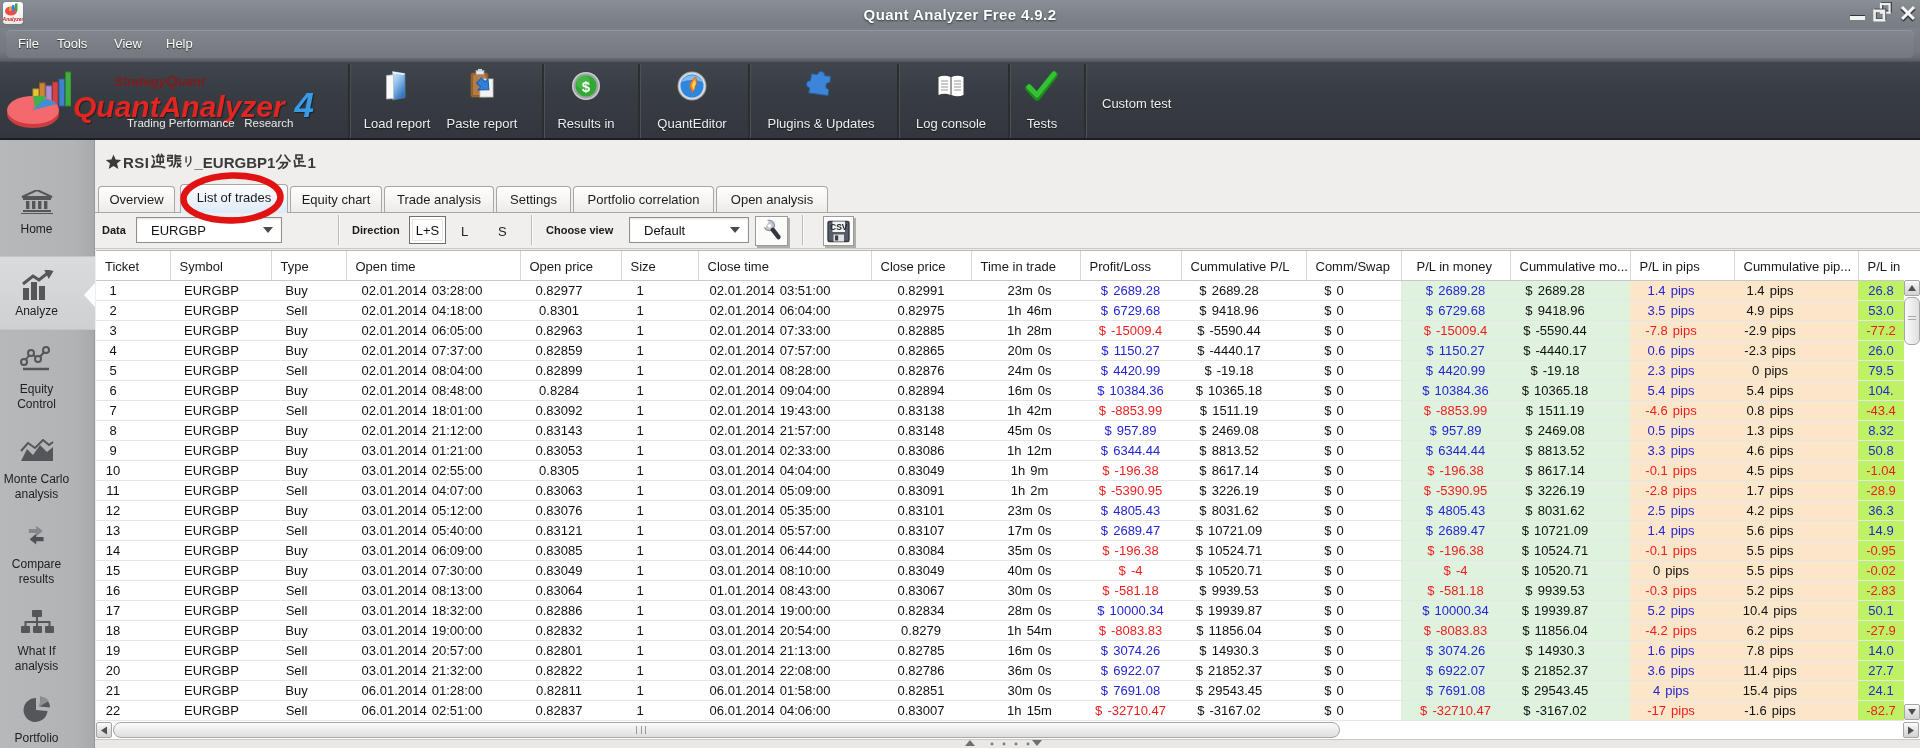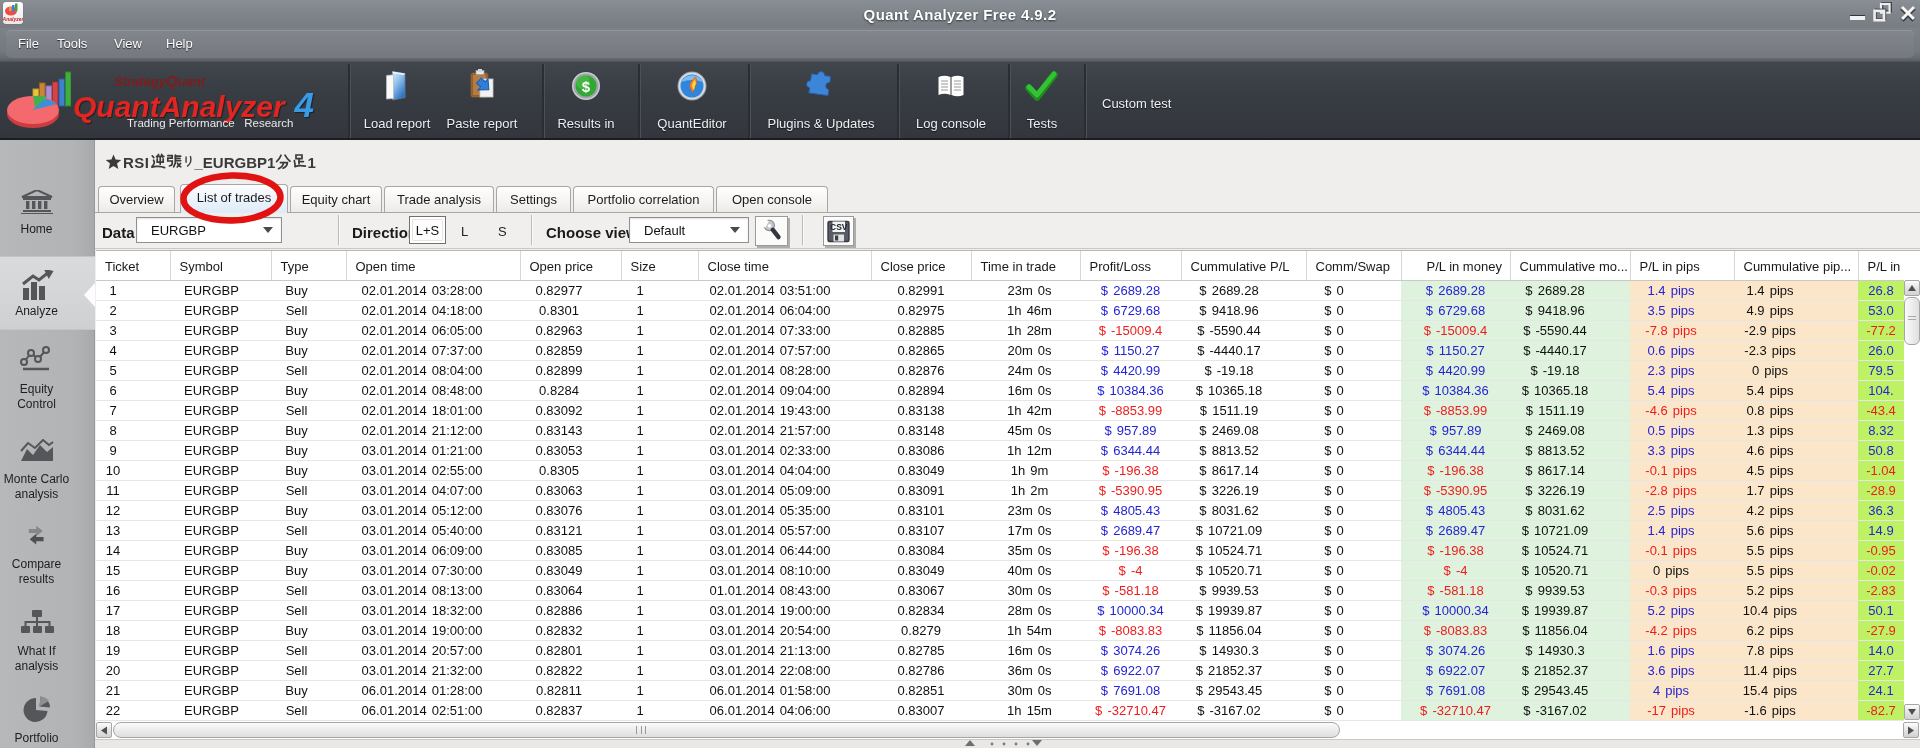--- a/index.html
+++ b/index.html
@@ -28,21 +28,21 @@
 
 #content{left:95px;top:140px;width:1825px;height:608px;background:#efeeec}
 #repname{left:10px;top:13px;height:20px;font-size:15px;font-weight:bold;color:#3a3a3a}
 #repsub{left:255px;top:15px;height:18px;font-size:13px;color:#9b9b98}
 
 .tab{top:46px;height:27px;background:linear-gradient(#fefefe,#f4f3f1 60%,#ebeae7);border:1px solid #a9a7a3;border-bottom:none;border-radius:4px 4px 0 0;font-size:13px;color:#1c1c1c;text-align:center;line-height:26px}
 .tab.active{background:linear-gradient(#fcfdfe,#ecf3fb 55%,#dcebf8);height:29px;top:44px;z-index:3}
 #tabline{left:0;top:72px;width:1825px;height:1px;background:#a9a7a3}
 
 #filterrow{left:0;top:73px;width:1825px;height:36px;background:#f0efed;border-bottom:1px solid #cac8c4}
-.flabel{font-size:15px;font-weight:bold;color:#1a1a1a;top:10px}
+.flabel{font-size:11px;font-weight:bold;color:#1a1a1a;top:10px}
 .combo{top:77px;height:26px;background:#fff;border:1px solid #8f8f8f;box-shadow:inset 0 1px 2px rgba(0,0,0,.12)}
 .combo .val{position:absolute;left:14px;top:5px;font-size:13px;color:#111}
 .combo .arr{position:absolute;right:8px;top:9px;width:0;height:0;border-left:5px solid transparent;border-right:5px solid transparent;border-top:6px solid #4a4a4a}
 .fsep{top:75px;height:30px;width:1px;background:#bdbbb7;box-shadow:1px 0 0 #fbfbfa}
 .sqbtn{top:76px;height:30px;background:#fbfbfa;border:1px solid #9a9a9a;box-shadow:2px 2px 0 rgba(120,120,120,.55),inset 1px 1px 0 #fff}
 
 #tablebox{left:1px;top:110px;width:1824px;height:498px;background:#fff;border-top:1px solid #b9b7b3}
 table.lt{border-collapse:collapse;table-layout:fixed;width:1808px;font-size:13px}
 .lt th{height:29px;font-weight:normal;text-align:left;padding-left:9px;padding-top:3px;vertical-align:middle;color:#191919;border-right:1px solid #d7d7d7;border-bottom:1px solid #c9c9c9;background:#fff;white-space:nowrap;overflow:hidden}
 .lt th:last-child{border-right:none}
@@ -58,21 +58,21 @@
 .lt td.c3{padding-right:22px}
 .lt td.c4{padding-right:23px}
 .lt td.c5{padding-right:39px}
 .lt td.c6{padding-right:29px}
 .lt td.c10{padding-right:29px}
 .lt td.c11{padding-right:39px}
 .lt td.c13{padding-right:30px}
 .lt td.c14{padding-right:22px}
 .lt td.c15{padding-right:52px}
 .lt td.c8{padding-left:8px}
-.lt th:nth-child(13){padding-left:25px}
+.lt th:nth-child(13){padding-left:15px}
 
 .sbtn{background:linear-gradient(#fdfdfd,#e2e2e2 55%,#d2d2d2);border:1px solid #a6a6a6;border-radius:2px}
 #bottomstrip{left:95px;top:739px;width:1825px;height:9px;background:#e9e8e6;border-top:1px solid #c9c8c5}
 </style></head>
 <body>
 
 <div class="abs" id="titlebar"></div>
 <div class="abs" id="appicon">
 <svg width="20" height="22">
       <ellipse cx="8" cy="9" rx="6" ry="4.5" fill="#e84d4d"></ellipse>
@@ -315,21 +315,21 @@
           <path d="M3.4 7.6 l0.8 5.6"></path>
           <path d="M4 13.6 c3.2 -1.2 7.2 -1 10.4 -0.4"></path>
         </g>
       </svg><span>1</span></div>
 <div class="abs tab" style="left:3px;width:77px">Overview</div>
     <div class="abs tab active" style="left:85px;width:108px">List of trades</div>
     <div class="abs tab" style="left:195px;width:92px">Equity chart</div>
     <div class="abs tab" style="left:289px;width:110px">Trade analysis</div>
     <div class="abs tab" style="left:401px;width:75px">Settings</div>
     <div class="abs tab" style="left:478px;width:141px">Portfolio correlation</div>
-    <div class="abs tab" style="left:621px;width:112px">Open console</div>
+    <div class="abs tab" style="left:621px;width:112px">Open analysis</div>
 <div class="abs" id="tabline"></div>
 <div class="abs" id="filterrow"></div>
 
 <div class="abs flabel" style="left:7px;top:84px">Data</div>
 <div class="abs combo" style="left:41px;width:146px">
       <span class="val">EURGBP</span>
       <span class="arr"></span>
     </div>
 <div class="abs fsep" style="left:243px"></div>
 <div class="abs flabel" style="left:257px;top:84px">Direction</div>

